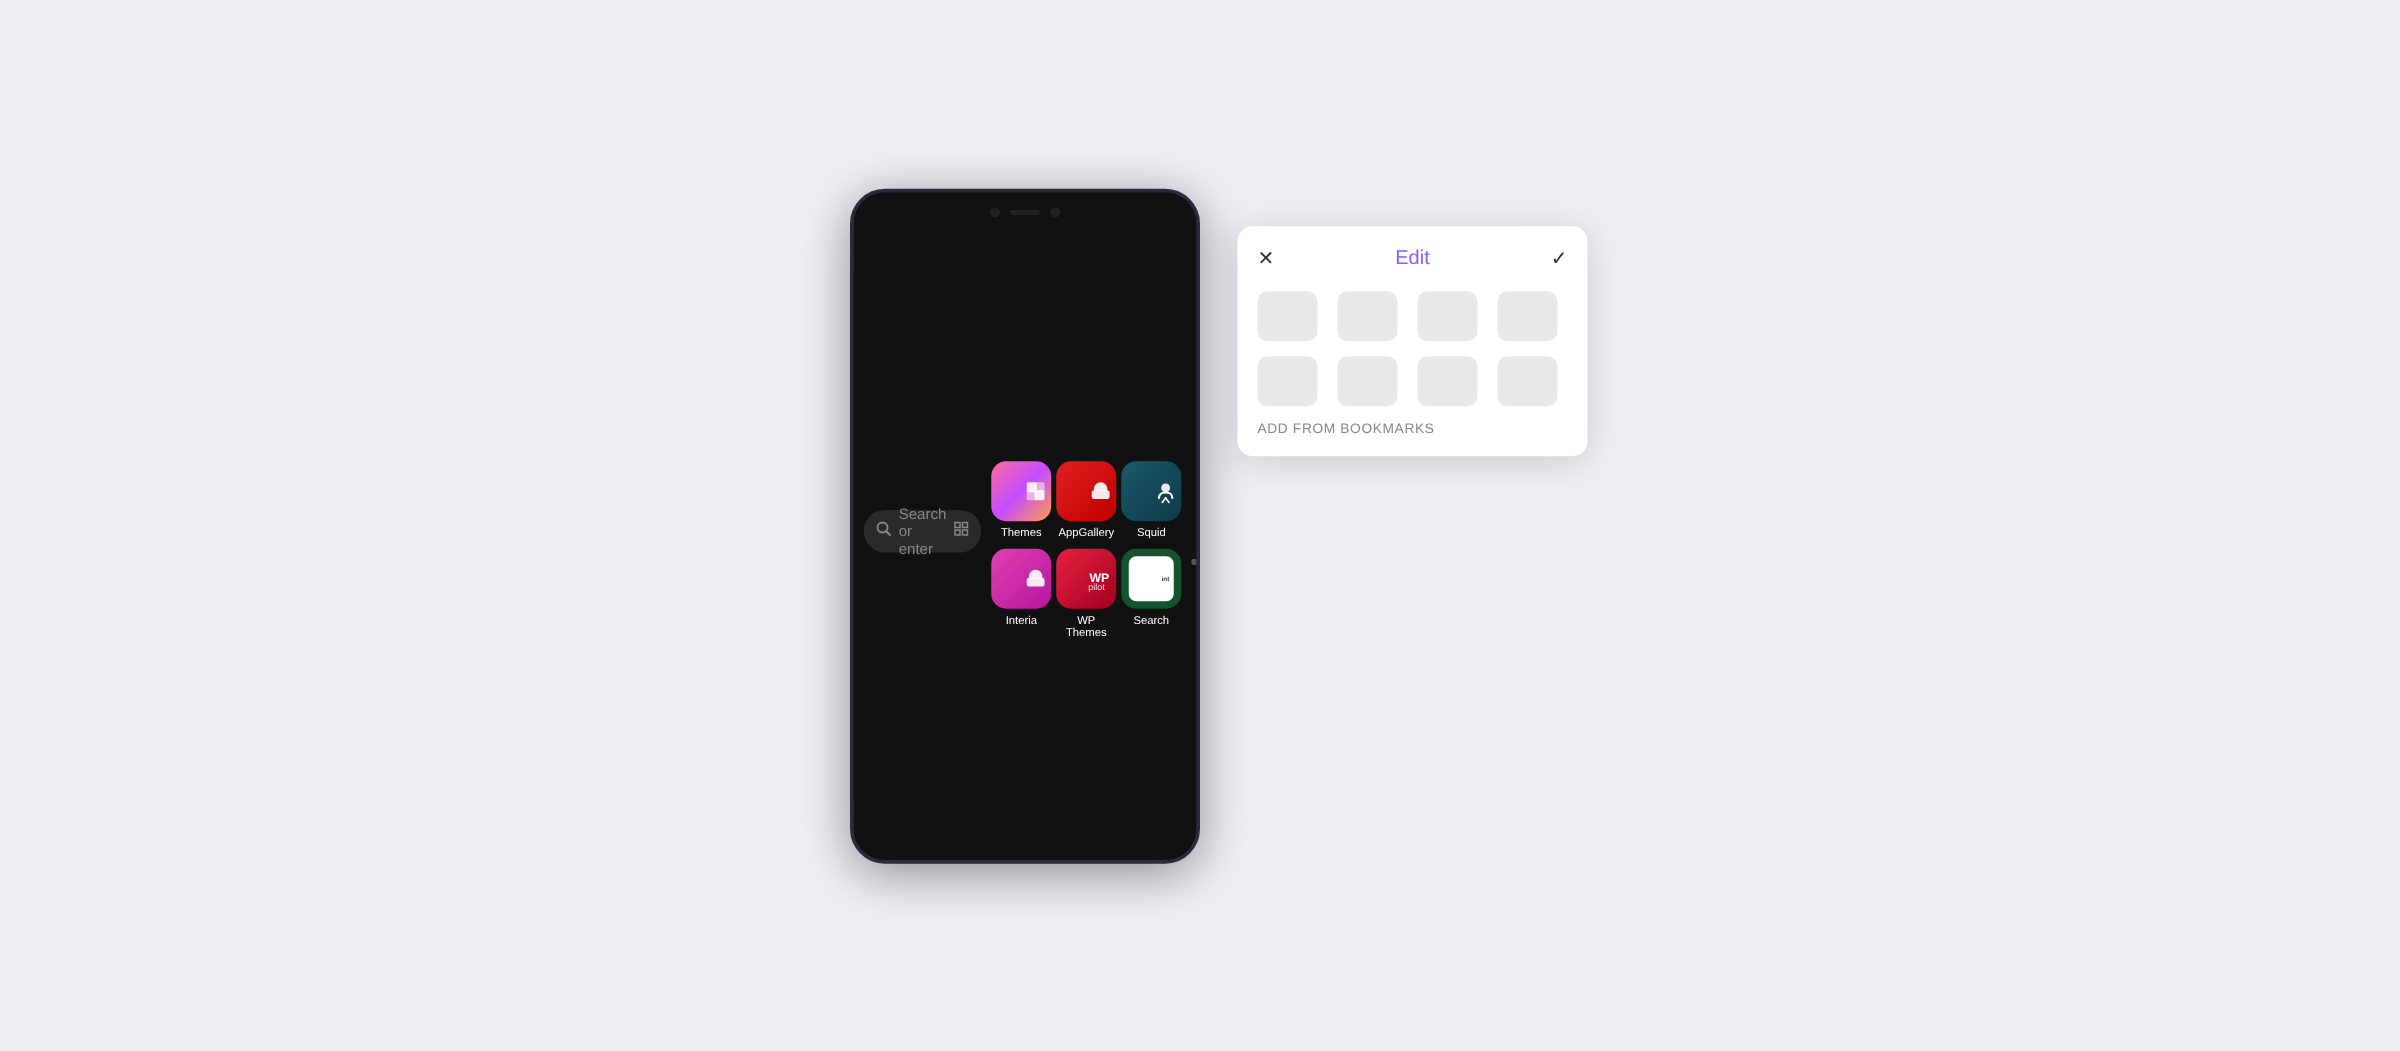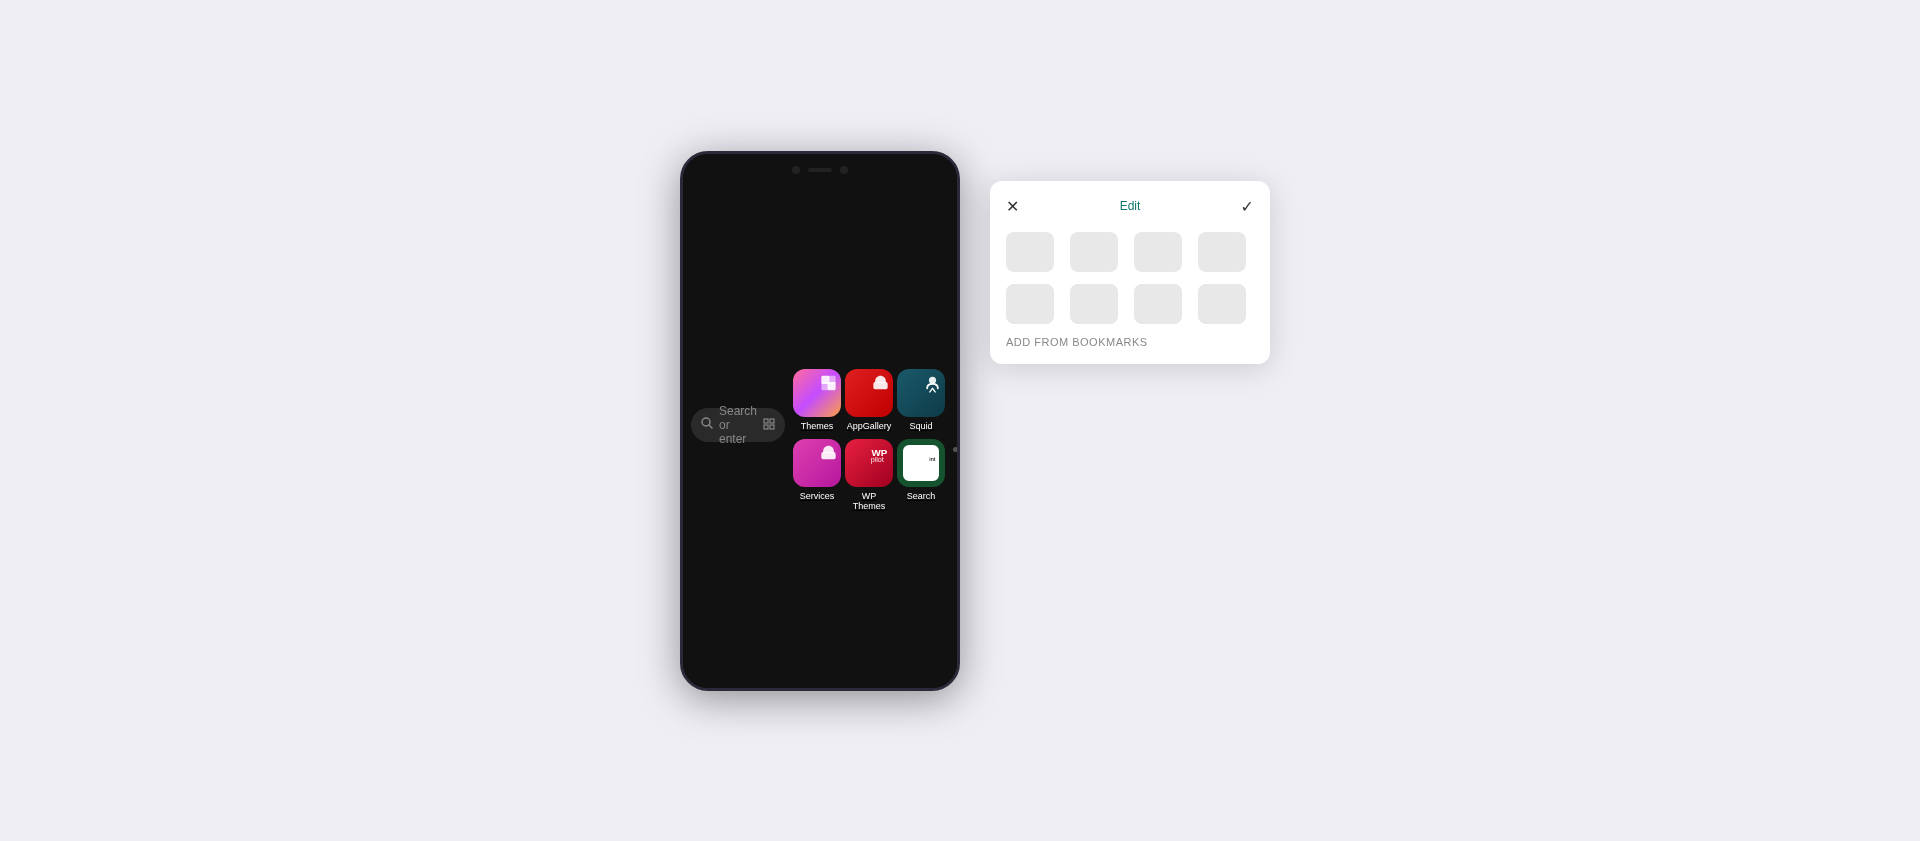--- a/index.html
+++ b/index.html
@@ -103,36 +103,35 @@
       font-size: 10px;
     }
 
     
     .app-grid {
       display: grid;
       grid-template-columns: repeat(3, 1fr);
       gap: 8px 4px;
       width: 100%;
       padding: 0 8px;
-      text-decoration: underline;
     }
 
     .app-item {
       display: flex;
       flex-direction: column;
       align-items: center;
       gap: 4px;
     }
 
     .app-icon {
       width: 48px;
       height: 48px;
       border-radius: 12px;
       display: flex;
-      align-items: flex-start;
+      align-items: center;
       justify-content: center;
       font-size: 20px;
       overflow: hidden;
       padding-left: 23px;
     }
 
     .app-label {
       color: #fff;
       font-size: 9px;
       text-align: center;
@@ -208,23 +207,23 @@
     }
 
     .edit-close {
       font-size: 16px;
       color: #333;
       cursor: pointer;
       font-weight: 300;
     }
 
     .edit-title {
-      font-size: 12px;
+      font-size: 16px;
       font-weight: 500;
-      color: #0f766e;
+      color: #8b5cf6;
     }
 
     .edit-confirm {
       font-size: 16px;
       color: #333;
       cursor: pointer;
     }
 
     
     .bookmark-grid {
@@ -321,21 +320,21 @@
           <span class="app-label">Squid</span>
         </div>
 
         <div class="app-item">
           <div class="app-icon icon-services">
             <svg width="28" height="28" viewBox="0 0 28 28" fill="none">
               <path d="M14 6C10.686 6 8 8.686 8 12v2h12v-2c0-3.314-2.686-6-6-6z" fill="white" opacity="0.9"></path>
               <rect x="6" y="13" width="16" height="8" rx="2" fill="white" opacity="0.9"></rect>
             </svg>
           </div>
-          <span class="app-label">Services</span>
+          <span class="app-label">Interia</span>
         </div>
 
         <div class="app-item">
           <div class="app-icon icon-wppilot">
             <svg width="28" height="28" viewBox="0 0 28 28" fill="none">
               <text x="4" y="17" font-size="11" font-weight="bold" fill="white">WP</text>
               <text x="3" y="24" font-size="8" fill="white" opacity="0.9">pilot</text>
             </svg>
           </div>
           <span class="app-label">WP Themes</span>

